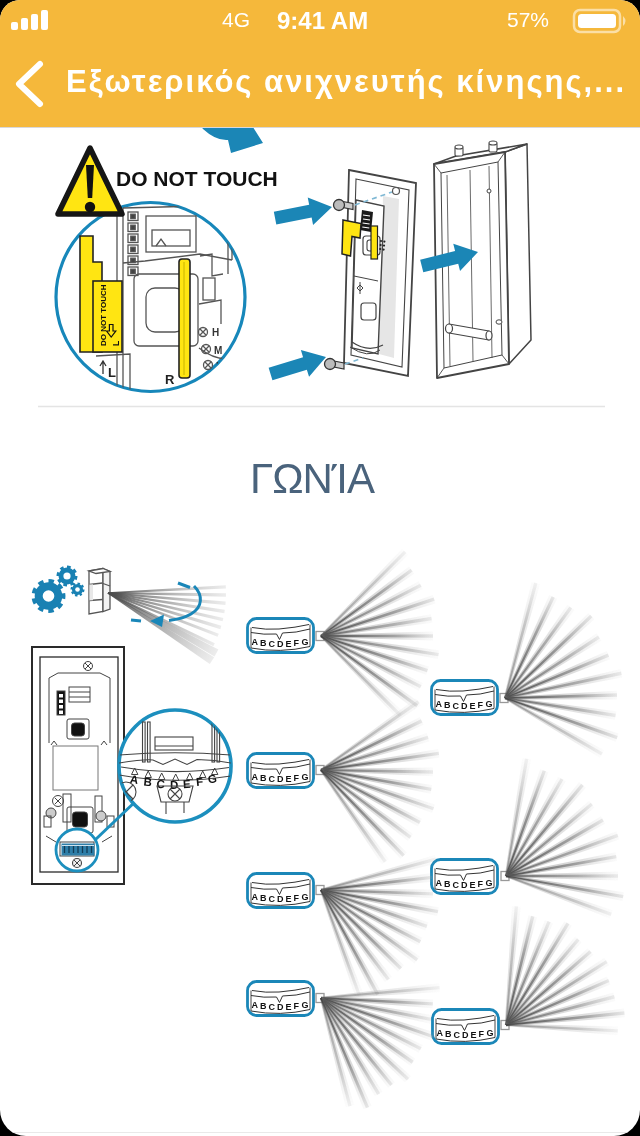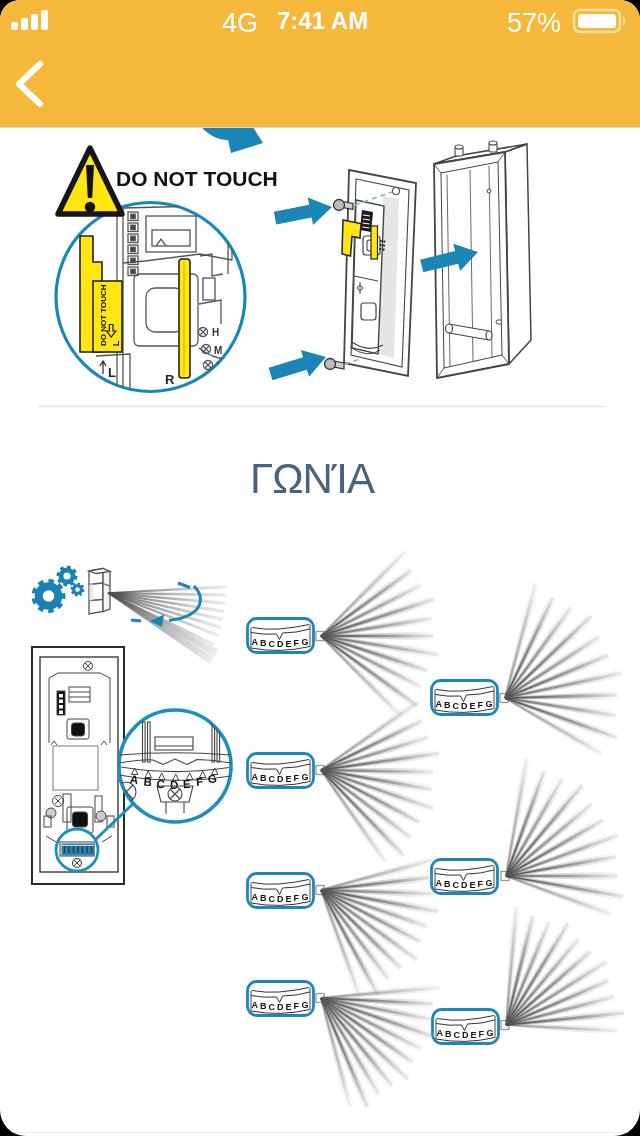--- a/index.html
+++ b/index.html
@@ -1,18 +1,18 @@
 <!DOCTYPE html>
 <html><head>
 <meta charset="utf-8">
 <style>
 html,body{margin:0;padding:0;background:#000;}
 #screen{position:relative;width:640px;height:1136px;background:#fff;border-radius:20px 20px 26px 26px;overflow:hidden;font-family:"Liberation Sans",sans-serif;}
 #hdr{position:absolute;top:0;left:0;width:640px;height:128px;background:#F5B83B;border-bottom:1px solid #D8D8DC;box-sizing:border-box;}
-.sb{position:absolute;color:#fff;font-size:27px;}
+.sb{position:absolute;color:#fff;font-size:21px;}
 #carrier{left:55px;top:7px;font-size:24.5px;}
 #net{left:222px;top:8px;}
 #time{left:277px;top:7px;font-weight:700;font-size:24px;}
 #pct{left:507px;top:8px;}
 #navtitle{position:absolute;left:66px;top:64px;width:566px;color:#fff;font-size:31px;font-weight:700;letter-spacing:2px;white-space:nowrap;overflow:hidden;}
 #gonia{position:absolute;top:455px;left:-8px;width:640px;text-align:center;color:#4A637C;font-size:42px;letter-spacing:-1px;}
 #botline{position:absolute;top:1132px;left:0;width:640px;height:1px;background:#E9E9E9;}
 svg{position:absolute;left:0;}
 #sbicons{top:0;}
 #art1{top:128px;}
@@ -30,22 +30,23 @@
   <rect x="31" y="14" width="7" height="16" rx="2" fill="#fff"></rect>
   <rect x="41" y="10" width="7" height="20" rx="2" fill="#fff"></rect>
 
   <rect x="574" y="10" width="46" height="22" rx="6" fill="none" stroke="rgba(255,255,255,0.55)" stroke-width="2.5"></rect>
   <rect x="578" y="14" width="38" height="14" rx="3.5" fill="#fff"></rect>
   <path d="M623,16 q5,5 0,10 Z" fill="rgba(255,255,255,0.55)"></path>
 
   <path d="M40,64 L19,84 L40,104" fill="none" stroke="#fff" stroke-width="6" stroke-linecap="round" stroke-linejoin="round"></path>
 </svg>
 <div id="net" class="sb">4G</div>
-<div id="time" class="sb">7:41 AM</div>
+<div id="time" class="sb">9:41 AM</div>
 <div id="pct" class="sb">57%</div>
+<div id="navtitle">Εξωτερικός ανιχνευτής κίνηςης,...</div>
 <svg id="art1" width="640" height="280" viewBox="0 0 640 280">
 <defs>
 <clipPath id="circ1">
           <circle cx="150.5" cy="169" r="94.5"></circle>
         </clipPath>
 </defs>
 
 <path d="M196,-12 C198,-7 200,-3 203,1 Q216,13 228,12 L231,25 L263,15 L246,-12 Z" fill="#1B86B6"></path>
 
 <circle cx="150.5" cy="169" r="94.5" fill="#fff" stroke="#1787BA" stroke-width="3.2"></circle>

